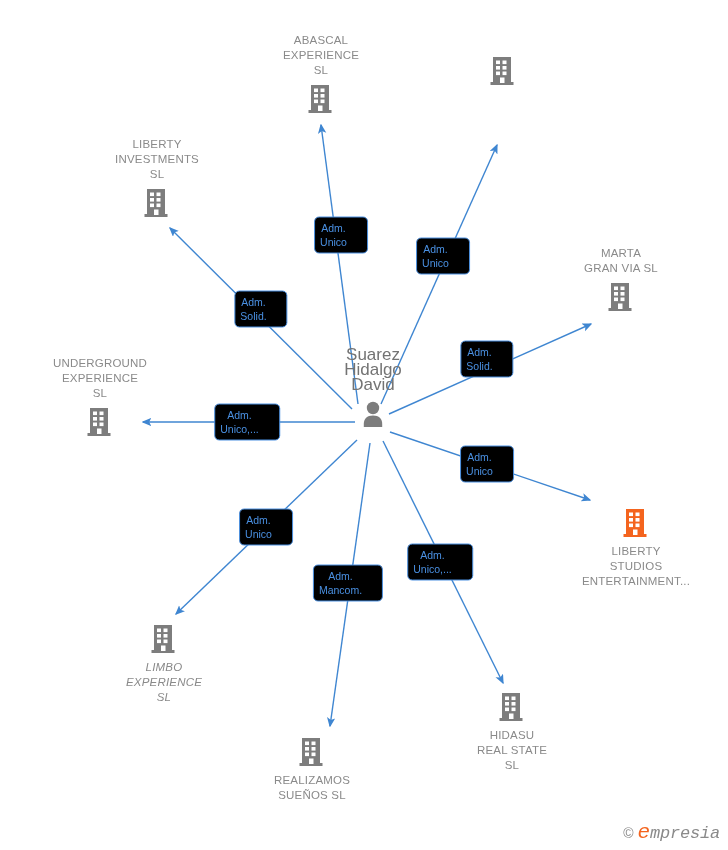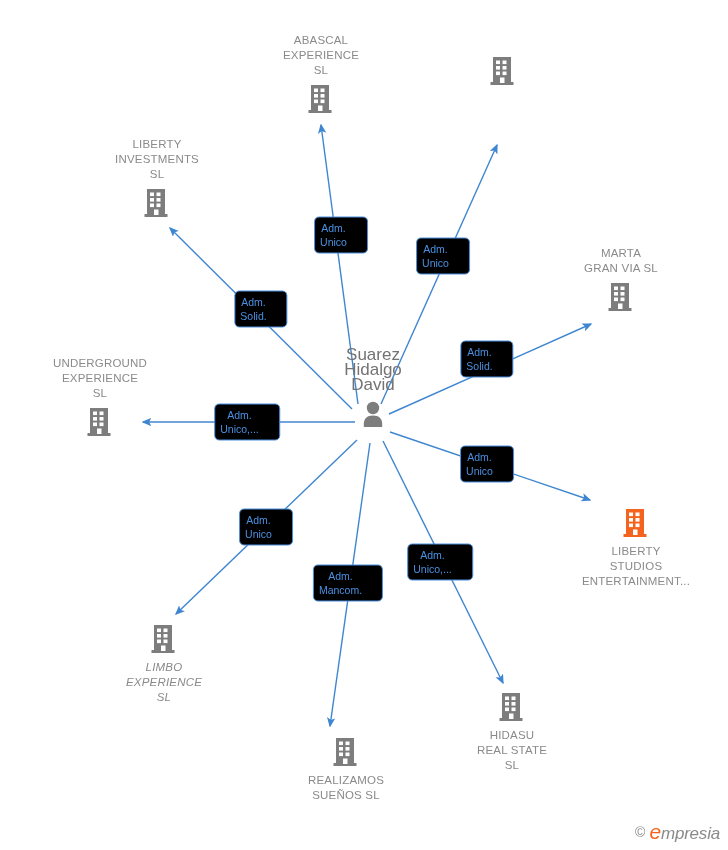--- a/index.html
+++ b/index.html
@@ -74,21 +74,21 @@
     align-items: center;
     gap: 4px;
     font-size: 15px;
     color: #8a8a8a;
   }
   .wm-c {
     font-size: 14px;
     color: #8a8a8a;
   }
   .wm-text {
-    font-family: Liberation Sans, sans-serif;
+    font-family: Liberation Mono, monospace;
     font-style: italic;
     font-size: 17px;
     color: #8a8a8a;
     letter-spacing: -0.2px;
   }
   .wm-text .wm-e {
     color: #f4641e;
     font-size: 21px;
   }
 </style>
@@ -264,21 +264,21 @@
               <rect x="16.5" y="12" width="4" height="3.6"></rect>
               <rect x="10" y="17.5" width="4" height="3.6"></rect>
               <rect x="16.5" y="17.5" width="4" height="3.6"></rect>
               <rect x="14" y="23.5" width="4.5" height="5.5"></rect>
             </g>
           </svg></div>
         <div class="node-label">HIDASU
 REAL STATE
 SL</div>
       </div>
-      <div class="node label-bottom" style="left: 346px; top: 735px;">
+      <div class="node label-bottom" style="left: 312px; top: 735px;">
         <div class="node-icon"><svg width="34" height="34" viewBox="0 0 34 34" aria-hidden="true">
             <g fill="#7d7d7d">
               <rect x="7" y="3" width="18" height="26"></rect>
               <rect x="4.5" y="28" width="23" height="3"></rect>
             </g>
             <g fill="#ffffff">
               <rect x="10" y="6.5" width="4" height="3.6"></rect>
               <rect x="16.5" y="6.5" width="4" height="3.6"></rect>
               <rect x="10" y="12" width="4" height="3.6"></rect>
               <rect x="16.5" y="12" width="4" height="3.6"></rect>

